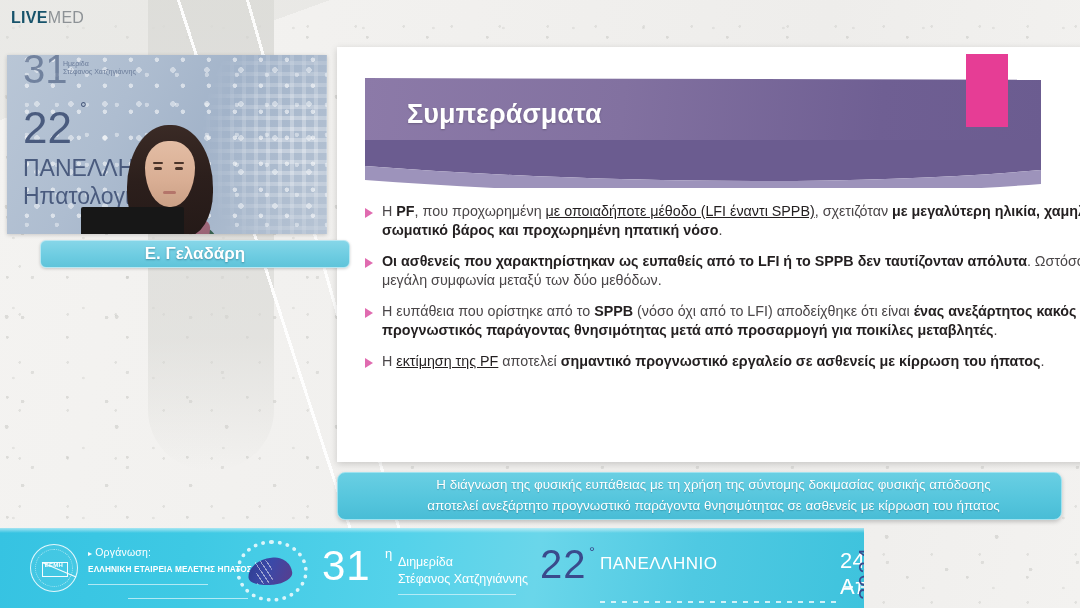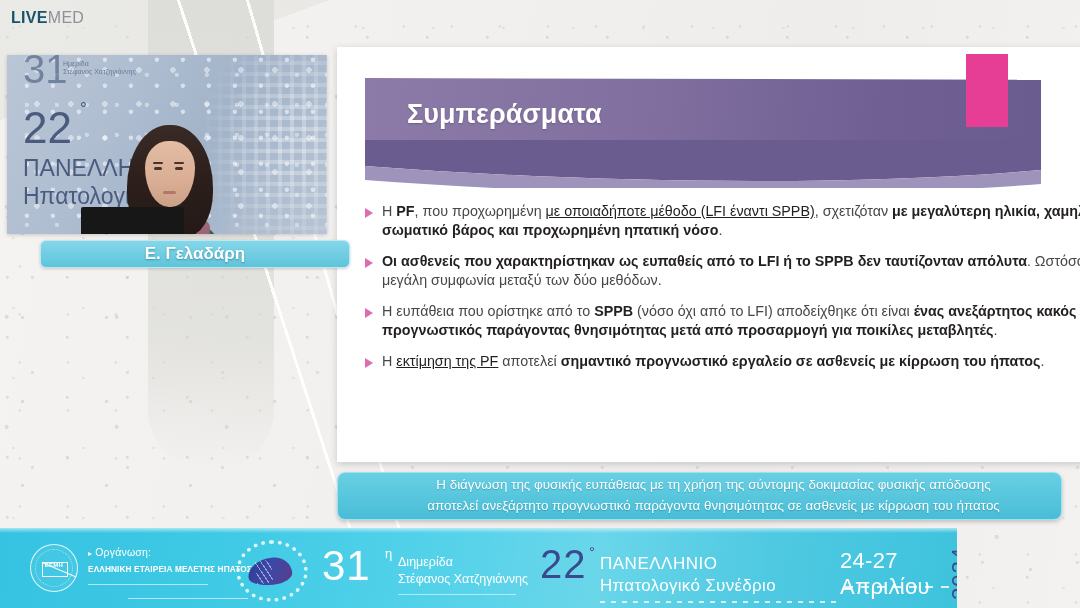--- a/index.html
+++ b/index.html
@@ -209,21 +209,21 @@
     padding-left: 28px;
   }
   #caption div {
     color: #fff; font-size: 13.4px; line-height: 1.55;
     text-shadow: 0 1px 1px rgba(0,70,90,.3);
     white-space: nowrap;
   }
 
   
   #footer {
-    position: absolute; left: 0; bottom: 0; width: 957px; height: 80px;
+    position: absolute; left: 0; bottom: 0; width: 864px; height: 80px;
     background: linear-gradient(98deg, #36c3e2 0%, #3ec9e4 22%, #54d2ea 46%, #6ad6ea 62%, #4fc9e2 80%, #3ec3dd 100%);
     overflow: hidden;
     z-index: 8;
   }
   #footer::before{
     content:"";
     position:absolute; left:0; top:0; width:100%; height:5px;
     background:linear-gradient(180deg, rgba(255,255,255,.55), rgba(255,255,255,0));
   }
 
@@ -403,19 +403,18 @@
 
   <div id="num31">31</div>
   <div id="num31-sup">η</div>
   <div id="imerida1">Διημερίδα</div>
   <div id="imerida2">Στέφανος Χατζηγιάννης</div>
   <div id="imerida-rule"></div>
 
   <div id="num22">22</div>
   <div id="num22-sup">°</div>
   <div id="panel1">ΠΑΝΕΛΛΗΝΙΟ</div>
-  <div id="panel2">Ηπατολογικό Συνέδριο</div>
   <div id="panel-dots"></div>
 
   <div id="dates">24-27 Απριλίου</div>
   <div id="dates-dash"></div>
   <div id="year">2024</div>
 </div>
 
 </body></html>

